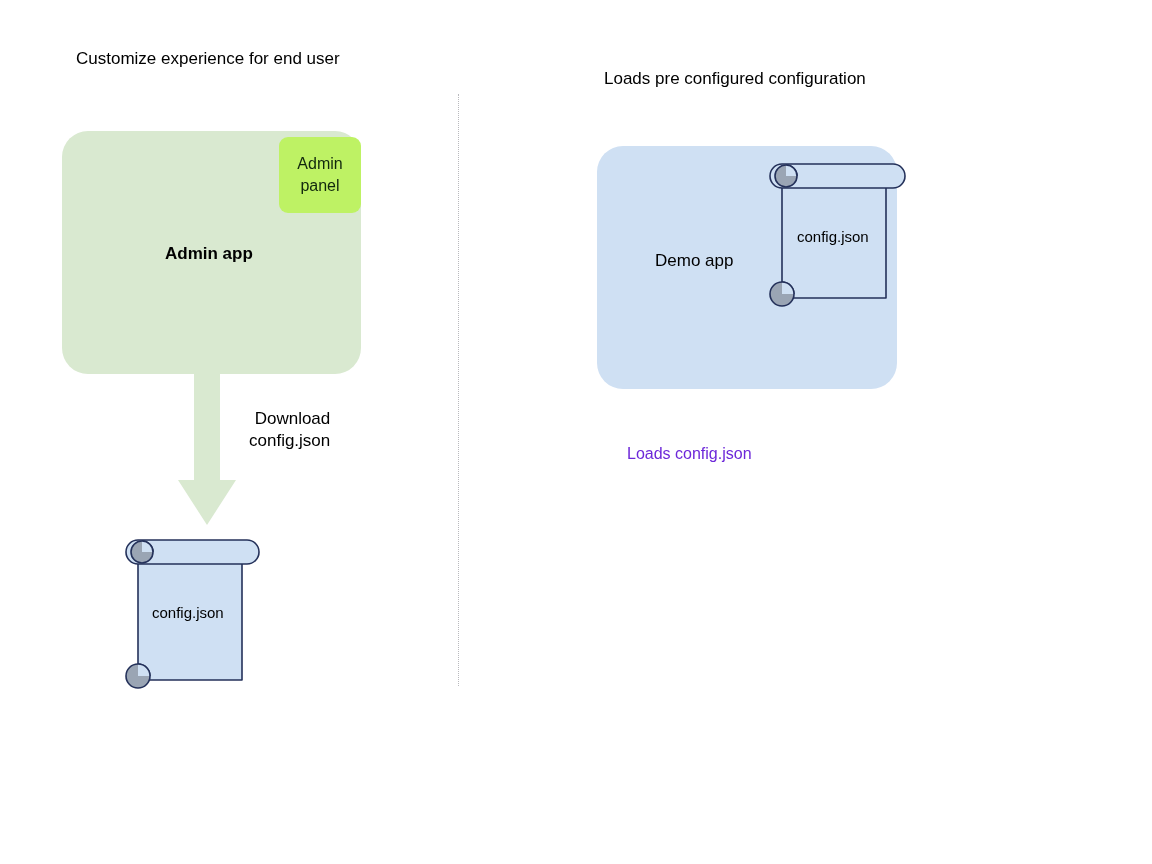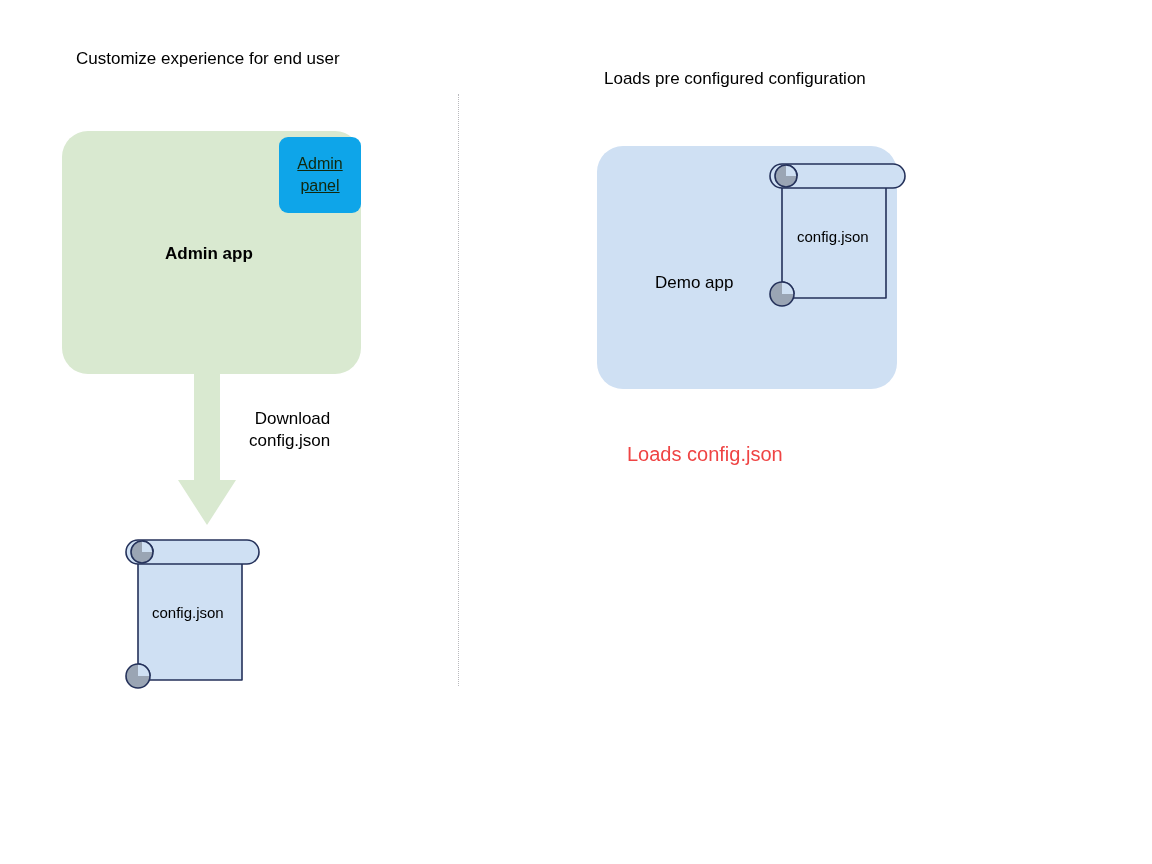--- a/index.html
+++ b/index.html
@@ -60,39 +60,38 @@
     background: #cfe0f3;
   }
   .app-label {
     position: absolute;
     font-size: 17px;
     line-height: 22px;
     white-space: nowrap;
     color: #000;
   }
   #admin-app-label { left: 165px; top: 243px; font-weight: bold; }
-  #demo-app-label  { left: 655px; top: 272px; text-align: center; }
+  #demo-app-label  { left: 655px; top: 250px; text-align: center; }
 
   
   #admin-panel-chip {
     position: absolute;
     left: 279px;
     top: 137px;
     width: 82px;
     height: 76px;
-    background: #0ea5e9;
+    background: #bef264;
     border-radius: 9px;
     display: flex;
     align-items: center;
     justify-content: center;
     text-align: center;
     font-size: 16px;
     line-height: 22px;
     color: #11280d;
-    text-decoration: underline;
   }
 
   
   #download-arrow {
     position: absolute;
     left: 178px;
     top: 372px;
     width: 58px;
     height: 156px;
   }
@@ -123,24 +122,24 @@
   #scroll-left-text { left: 152px; top: 603px; }
 
   #scroll-right { left: 774px; top: 152px; width: 136px; height: 156px; }
   #scroll-right-text { left: 797px; top: 227px; }
 
   
   #loads-caption {
     position: absolute;
     left: 627px;
     top: 443px;
-    font-size: 20px;
-    line-height: 22px;
-    white-space: nowrap;
-    color: #ef4444;
+    font-size: 16px;
+    line-height: 22px;
+    white-space: nowrap;
+    color: #6d28d9;
   }
 </style>
 </head>
 <body>
 
 <div class="canvas">
 
   <div class="title" id="title-left">Customize experience for end user</div>
 
   <div class="title" id="title-right">Loads pre configured configuration</div>

